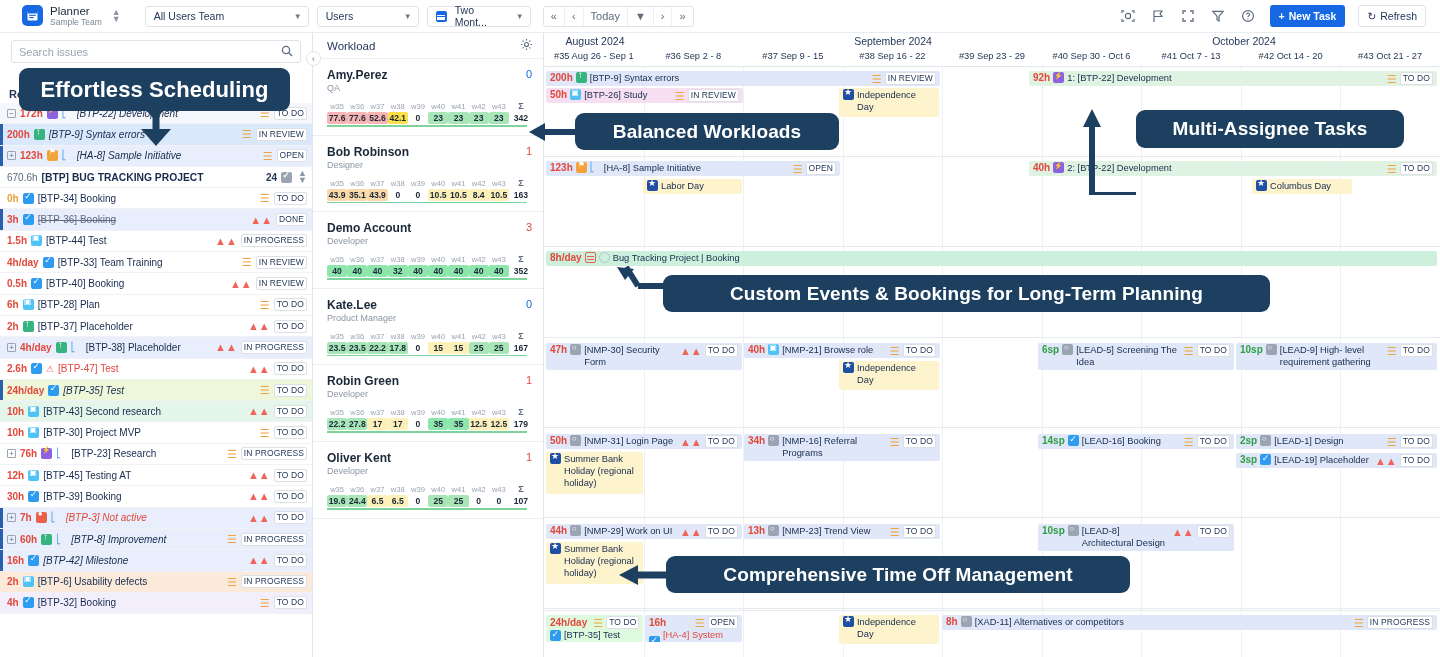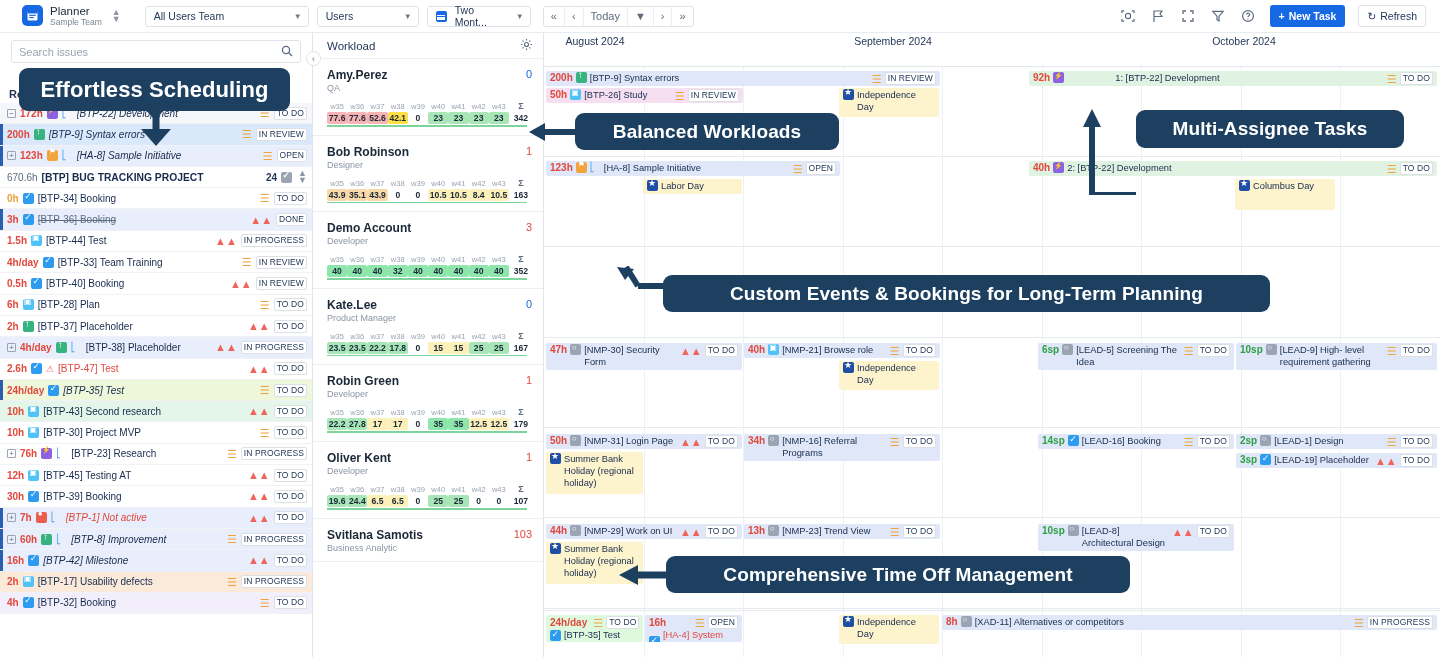--- a/index.html
+++ b/index.html
@@ -468,21 +468,21 @@
           <span class="ttl">[BTP-39] Booking</span>
           <span class="prio p-high">▲▲</span>
           <span class="stat">TO DO</span>
         </div>
         <div class="issue" style="background:#e8eefb">
           <span class="barL"></span>
           <span class="exp">+</span>
           <span class="hrs" style="color:#e2483c">7h</span>
           <span class="ic ic-bug"></span>
           <span class="ic-sub">⎣</span>
-          <span class="ttl it red">[BTP-1] Not active</span>
+          <span class="ttl it red">[BTP-3] Not active</span>
           <span class="prio p-high">▲▲</span>
           <span class="stat">TO DO</span>
         </div>
         <div class="issue" style="background:#e8eefb">
           <span class="barL"></span>
           <span class="exp">+</span>
           <span class="hrs" style="color:#e2483c">60h</span>
           <span class="ic ic-up"></span>
           <span class="ic-sub">⎣</span>
           <span class="ttl it">[BTP-8] Improvement</span>
@@ -493,21 +493,21 @@
           <span class="barL"></span>
           <span class="hrs" style="color:#e2483c">16h</span>
           <span class="ic ic-check"></span>
           <span class="ttl it">[BTP-42] Milestone</span>
           <span class="prio p-high">▲▲</span>
           <span class="stat">TO DO</span>
         </div>
         <div class="issue" style="background:#fbeada">
           <span class="hrs" style="color:#e2483c">2h</span>
           <span class="ic ic-story"></span>
-          <span class="ttl">[BTP-17] Usability defects</span>
+          <span class="ttl">[BTP-6] Usability defects</span>
           <span class="prio p-med">☰</span>
           <span class="stat">IN PROGRESS</span>
         </div>
         <div class="issue" style="background:#f3eefb">
           <span class="hrs" style="color:#e2483c">4h</span>
           <span class="ic ic-check"></span>
           <span class="ttl">[BTP-32] Booking</span>
           <span class="prio p-med">☰</span>
           <span class="stat">TO DO</span>
         </div>
@@ -807,33 +807,39 @@
               <div class="wk-lbl">w43</div>
               <div class="wk-val" style="background:transparent">0</div>
             </div>
             <div class="wk-sum">
               <div class="wk-lbl">Σ</div>
               <div class="wk-val">107</div>
             </div>
           </div>
           <div class="underline"></div>
         </div>
-        <div class="res">
-          <div class="res-name">Svitlana Samotis</div>
-          <div class="res-role">Business Analytic</div>
-          <div class="res-cnt" style="color:#e2483c">103</div>
-        </div>
       </div>
   </div>
 
   <div class="timeline">
     <div class="th" id="timeline-header">
         <div class="th-month" style="left:0px;width:102px">August 2024</div>
         <div class="th-month" style="left:250px;width:198px">September 2024</div>
         <div class="th-month" style="left:600px;width:200px">October 2024</div>
+        <div class="th-weeks">
+          <div class="th-week" style="width:99.55555555555556px">#35 Aug 26 - Sep 1</div>
+          <div class="th-week" style="width:99.55555555555556px">#36 Sep 2 - 8</div>
+          <div class="th-week" style="width:99.55555555555556px">#37 Sep 9 - 15</div>
+          <div class="th-week" style="width:99.55555555555556px">#38 Sep 16 - 22</div>
+          <div class="th-week" style="width:99.55555555555556px">#39 Sep 23 - 29</div>
+          <div class="th-week" style="width:99.55555555555556px">#40 Sep 30 - Oct 6</div>
+          <div class="th-week" style="width:99.55555555555556px">#41 Oct 7 - 13</div>
+          <div class="th-week" style="width:99.55555555555556px">#42 Oct 14 - 20</div>
+          <div class="th-week" style="width:99.55555555555556px">#43 Oct 21 - 27</div>
+        </div>
       </div>
     <div class="grid-body" id="grid-body">
         <div class="vline" style="left:99.55555555555556px"></div>
         <div class="vline" style="left:199.11111111111111px"></div>
         <div class="vline" style="left:298.6666666666667px"></div>
         <div class="vline" style="left:398.22222222222223px"></div>
         <div class="vline" style="left:497.77777777777777px"></div>
         <div class="vline" style="left:597.3333333333334px"></div>
         <div class="vline" style="left:696.8888888888889px"></div>
         <div class="vline" style="left:796.4444444444445px"></div>
@@ -852,21 +858,21 @@
             <span class="rightgrp">
               <span class="prio p-med">☰</span>
               <span class="stat">IN REVIEW</span>
             </span>
           </div>
         </div>
         <div class="bar b-green" style="left:485px;top:4px;width:408px;height:15px">
           <div class="row1" style="align-items:flex-start">
             <span class="hrs" style="color:#e2483c">92h</span>
             <span class="ic ic-bolt"></span>
-            <span class="bt" style="white-space:normal;margin-left:48px;">1: [BTP-22] Development</span>
+            <span class="bt" style="white-space:normal;">1: [BTP-22] Development</span>
             <span class="rightgrp">
               <span class="prio p-med">☰</span>
               <span class="stat">TO DO</span>
             </span>
           </div>
         </div>
         <div class="bar b-pink" style="left:2px;top:21px;width:197px;height:15px">
           <div class="row1" style="align-items:flex-start">
             <span class="hrs" style="color:#e2483c">50h</span>
             <span class="ic ic-story"></span>
@@ -905,24 +911,32 @@
               <span class="stat">TO DO</span>
             </span>
           </div>
         </div>
         <div class="bar b-holiday" style="left:99px;top:112px;width:99px;height:15px">
           <div class="row1" style="align-items:flex-start">
             <span class="star"></span>
             <span class="bt" style="white-space:normal">Labor Day</span>
           </div>
         </div>
-        <div class="bar b-holiday" style="left:691px;top:112px;width:100px;height:31px">
+        <div class="bar b-holiday" style="left:708px;top:112px;width:100px;height:15px">
           <div class="row1" style="align-items:flex-start">
             <span class="star"></span>
             <span class="bt" style="white-space:normal">Columbus Day</span>
+          </div>
+        </div>
+        <div class="bar b-mint" style="left:2px;top:184px;width:891px;height:15px">
+          <div class="row1" style="align-items:flex-start">
+            <span class="hrs" style="color:#e2483c">8h/day</span>
+            <span class="ic-bk"></span>
+            <span class="ic-ring"></span>
+            <span class="bt" style="white-space:normal;">Bug Tracking Project | Booking</span>
           </div>
         </div>
         <div class="bar b-blue" style="left:2px;top:276px;width:196px;height:27px">
           <div class="row1" style="align-items:flex-start">
             <span class="hrs" style="color:#e2483c">47h</span>
             <span class="ic ic-task"></span>
             <span class="bt" style="white-space:normal;">[NMP-30] Security Form</span>
             <span class="rightgrp">
               <span class="prio p-high">▲▲</span>
               <span class="stat">TO DO</span>

